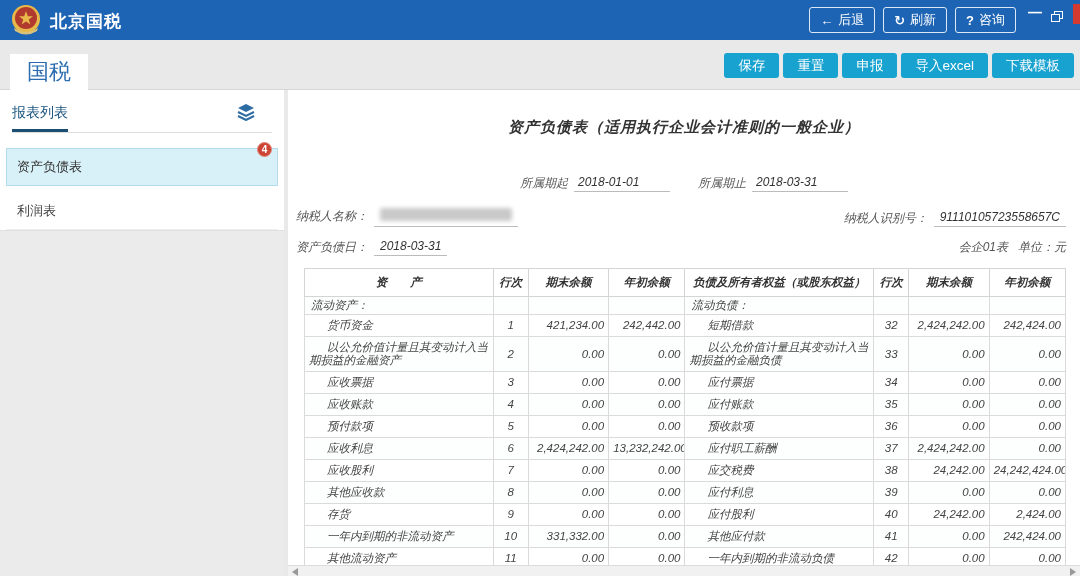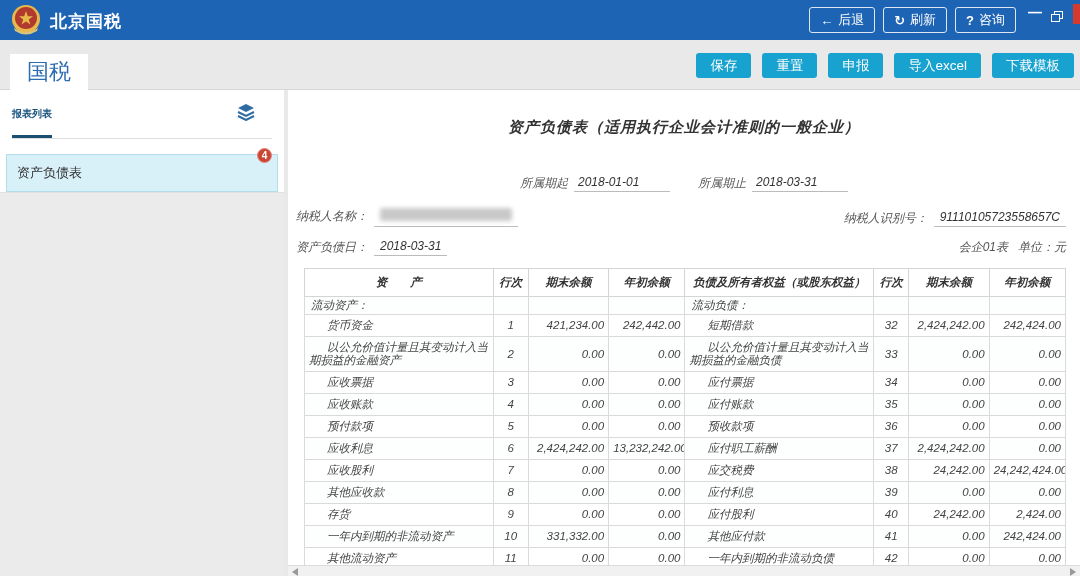--- a/index.html
+++ b/index.html
@@ -22,32 +22,32 @@
   .ctl-rest { right:16px; top:9px; }
   .ctl-close { position:absolute; right:-7px; top:4px; width:14px; height:20px;
     background:#d43a2f; }
 
   
   .tabstrip { position:absolute; left:0; top:40px; width:1080px; height:50px;
     background:#e9e9e9; border-bottom:1px solid #d6d6d6; }
   .tab-active { position:absolute; left:10px; top:14px; width:78px; height:36px;
     background:#fff; color:#2b6cb0; font-size:22px; display:flex; align-items:center;
     justify-content:center; cursor:pointer; }
-  .toolbar { position:absolute; right:6px; top:13px; display:flex; gap:11px;margin-left:40px; }
+  .toolbar { position:absolute; right:6px; top:13px; display:flex; gap:4px;margin-left:40px; }
   .toolbtn { background:#18a2d0; color:#fff; border:none; border-radius:3px;
     font-size:13.5px; padding:4px 14px; height:25px; cursor:pointer;
     font-family:"Liberation Sans","DejaVu Sans",sans-serif; }
 
   
   .sidebar { position:absolute; left:0; top:90px; width:284px; height:486px;
     background:#ebebeb; }
   .sidebar-top { background:#fff; border-bottom:1px solid #e0e0e0; }
   .sb-header { position:relative; padding:13px 12px 9px; }
-  .sb-title { color:#17537e; font-size:10px; font-weight:bold; display:inline-block;
-    padding-bottom:14px; border-bottom:3px solid #1b4f72; }
+  .sb-title { color:#17537e; font-size:14px; font-weight:normal; display:inline-block;
+    padding-bottom:7px; border-bottom:3px solid #1b4f72; }
   .sb-hr { height:1px; background:#ddd; }
   .layers-ic { position:absolute; right:28px; top:13px; cursor:pointer; }
   .sb-item { position:relative; margin:6px 6px 0 6px; padding:9px 10px; font-size:13px;
     color:#444; background:#fff; cursor:pointer; border:1px solid transparent;
     border-bottom:1px solid #eee; }
   .sb-item.sel { background:#d8f0f8; border:1px solid #b5dcea; color:#333; }
   .badge { position:absolute; right:5px; top:-7px; min-width:15px; height:15px;
     background:#cc4434; border:1px solid #e2887e; color:#fff; border-radius:50%;
     font-size:10px; line-height:14px; text-align:center; font-weight:bold; }
 
@@ -149,20 +149,23 @@
           <polyline points="2,9 10,13 18,9" fill="none" stroke="#2e6da4" stroke-width="2"></polyline>
           <polyline points="2,13 10,17 18,13" fill="none" stroke="#2e6da4" stroke-width="2"></polyline>
         </svg>
       </span>
       <div class="sb-hr"></div>
     </div>
     <div class="sb-item sel">
       <span>资产负债表</span>
       <span class="badge">4</span>
     </div>
+    <div class="sb-item">
+      <span>利润表</span>
+    </div>
   </div>
 </div>
 
 <div class="panel">
   <div class="form-title">资产负债表（适用执行企业会计准则的一般企业）</div>
 
   <div class="period-row">
     <div class="fld">
       <span>所属期起</span>
       <span class="val">2018-01-01</span>

